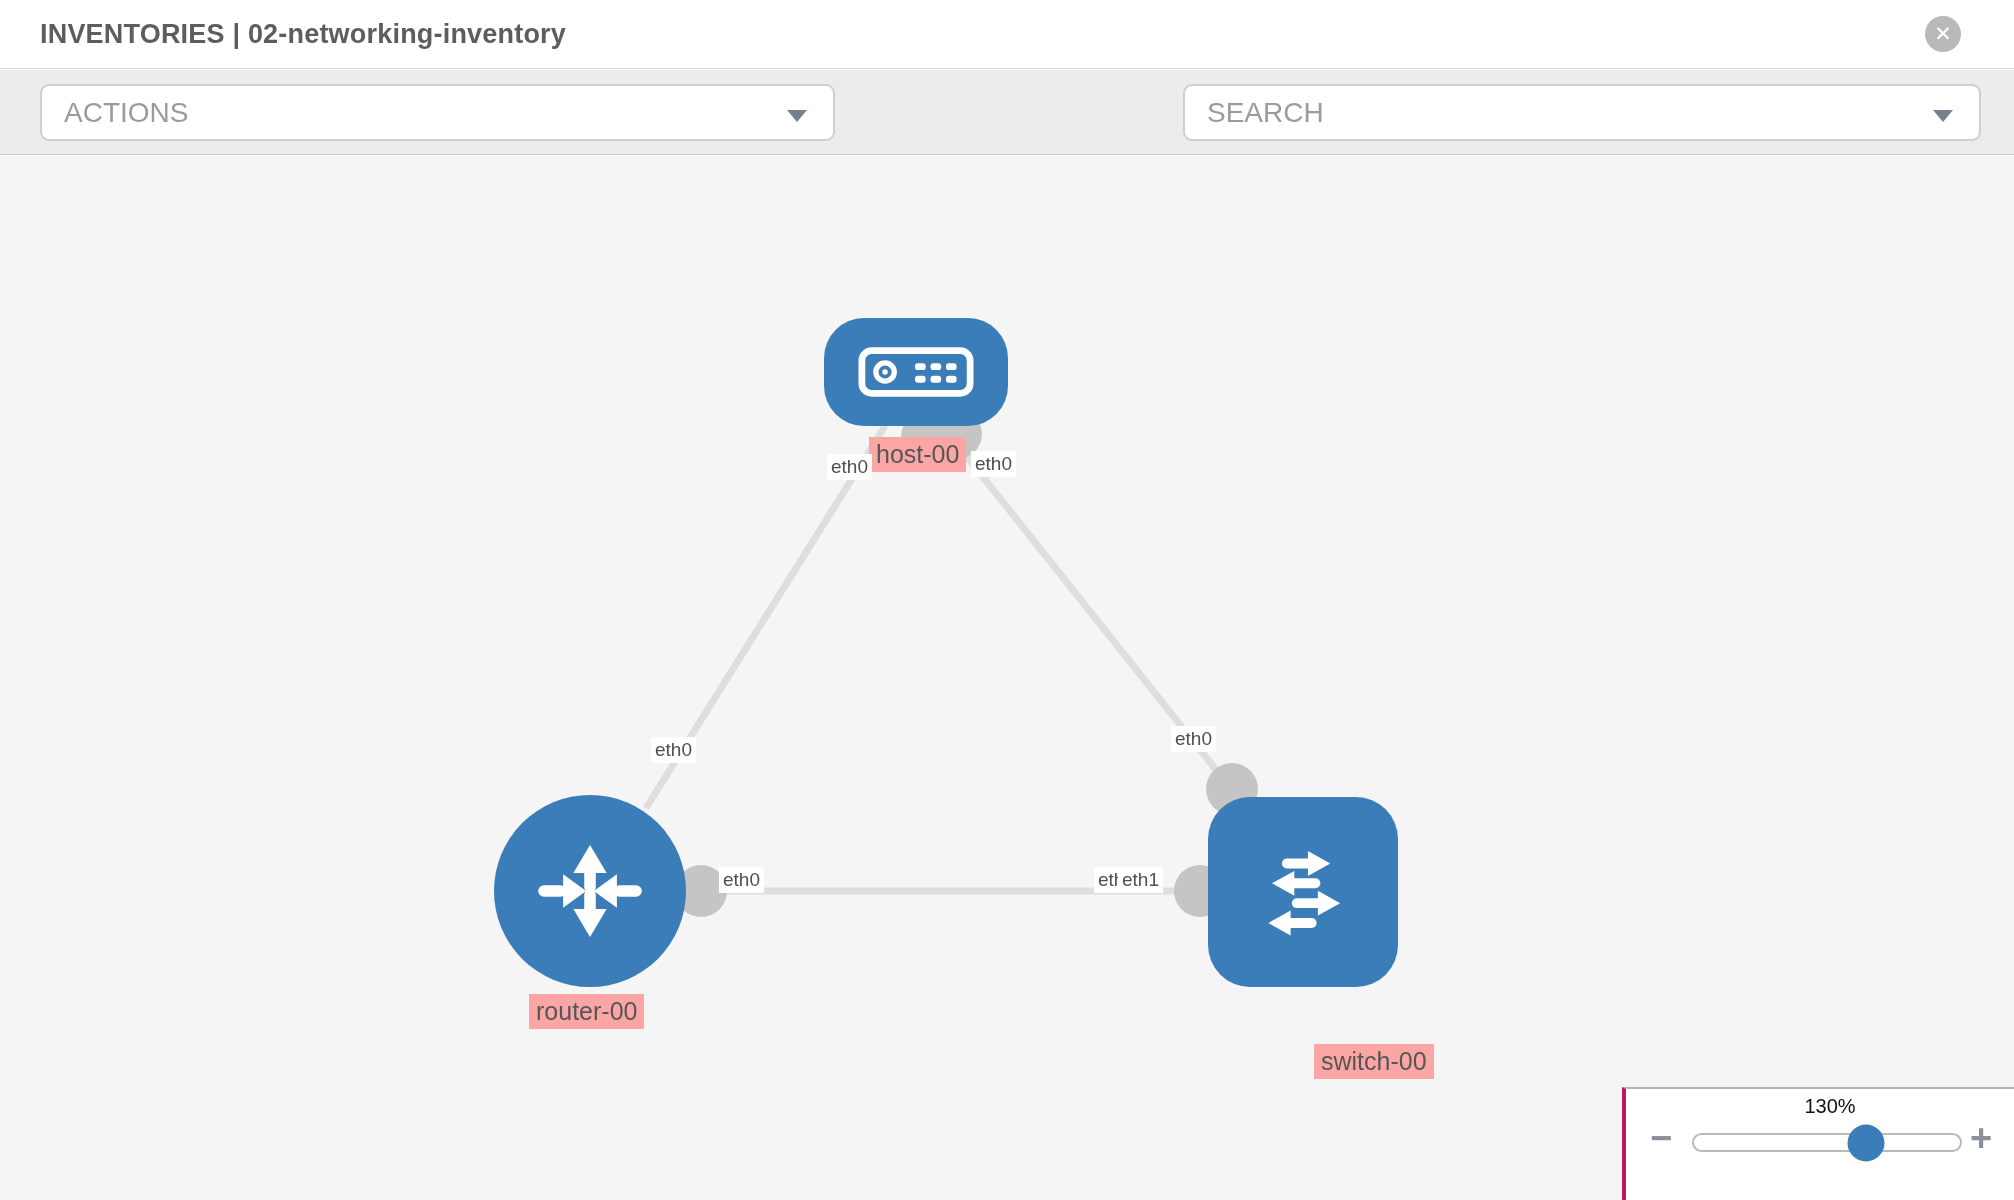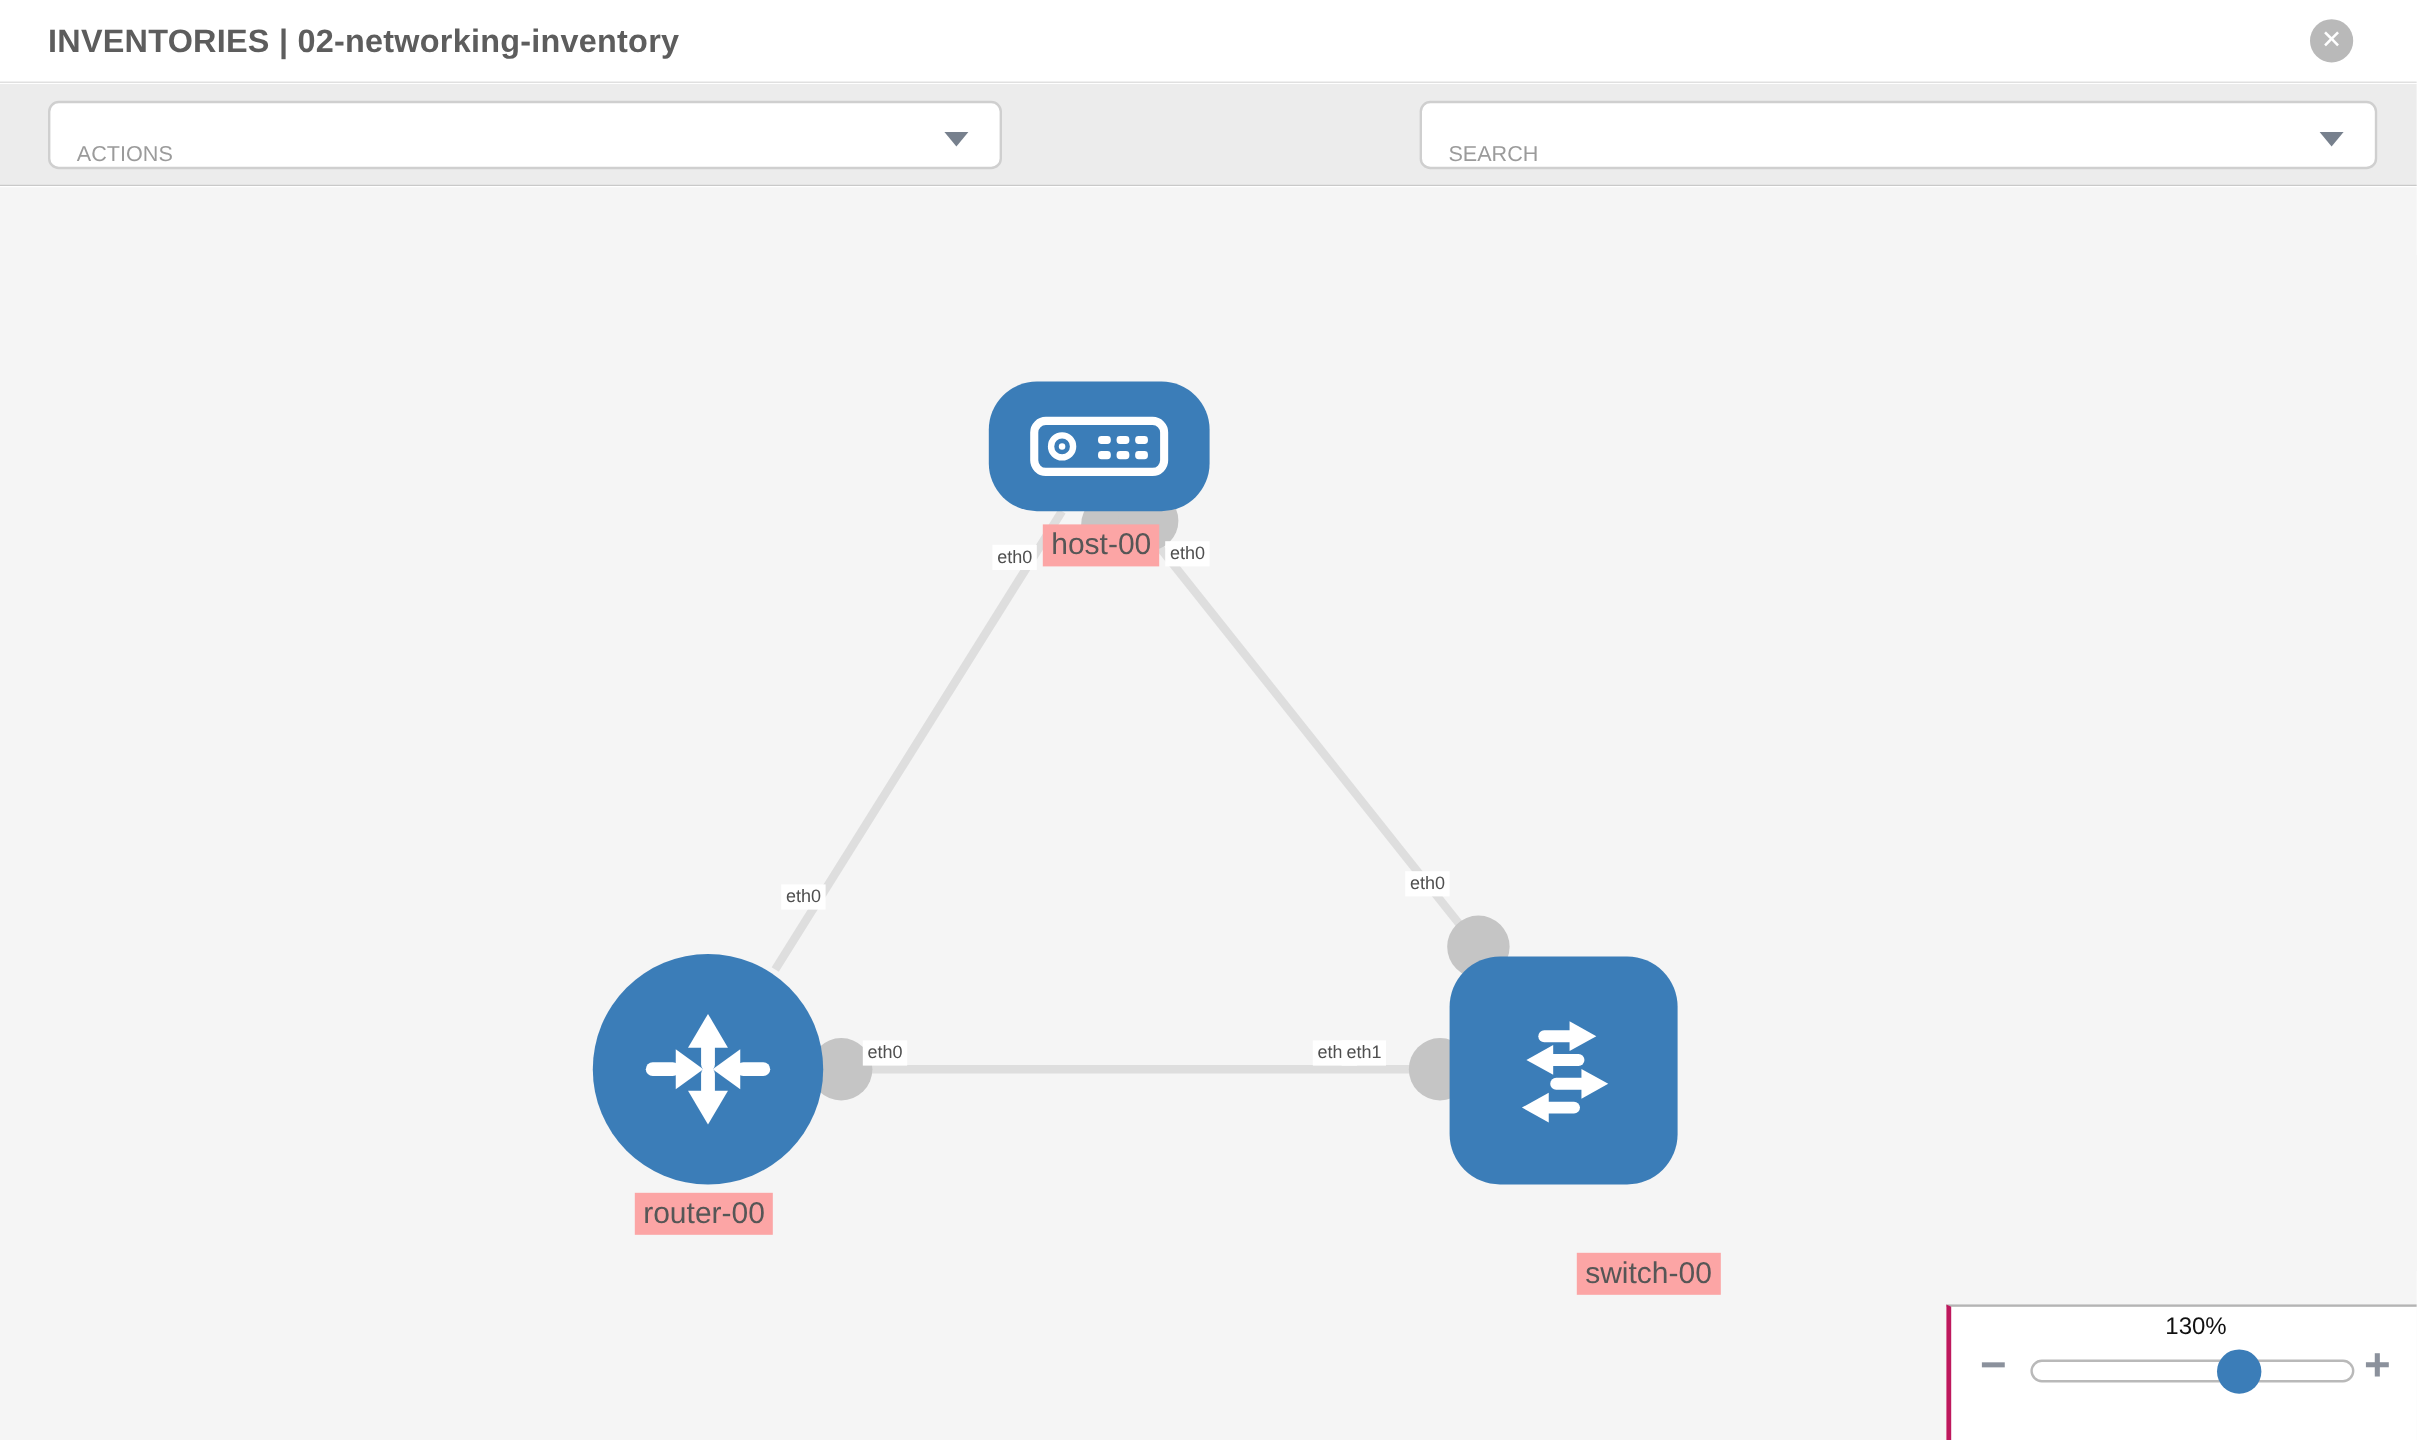--- a/index.html
+++ b/index.html
@@ -19,21 +19,21 @@
     font-weight:bold;color:#5d5d5d;letter-spacing:.2px;}
   .close-btn{position:absolute;left:1925px;top:16px;width:36px;height:36px;border-radius:50%;
     background:#b9b9b9;color:#fff;text-align:center;line-height:36px;font-size:21px;
     font-weight:bold;cursor:pointer;}
 
   
   .toolbar{position:absolute;left:0;top:70px;width:2014px;height:85px;background:var(--toolbar-bg);
     border-bottom:1px solid #c9c9c9;}
   .select-box{position:absolute;top:14px;height:57px;background:#fff;border:2px solid #cfcfcf;
     border-radius:9px;cursor:pointer;}
-  .select-box .select-label{position:absolute;left:22px;top:16px;line-height:53px;font-size:18px;
+  .select-box .select-label{position:absolute;left:22px;top:0;line-height:53px;font-size:28px;
     color:var(--muted-text);}
   .caret{position:absolute;right:26px;top:24px;width:0;height:0;border-left:10px solid transparent;
     border-right:10px solid transparent;border-top:12px solid #77808d;}
   .actions-box{left:40px;width:795px;}
   .search-box{left:1183px;width:798px;}
   .tool-icon{position:absolute;top:96px;width:38px;height:38px;cursor:pointer;}
   .tool-icon svg{width:100%;height:100%;fill:var(--icon-gray);}
   .wrench-btn{left:1048px;}
   .key-btn{left:1116px;}
 
@@ -44,21 +44,21 @@
   .connector{fill:var(--connector-gray);}
 
   .node{position:absolute;background:var(--node-blue);cursor:pointer;}
   .node svg{position:absolute;left:50%;top:50%;transform:translate(-50%,-50%);}
   .node-host{left:824px;top:162px;width:184px;height:108px;border-radius:40px;}
   .node-router{left:494px;top:639px;width:192px;height:192px;border-radius:50%;}
   .node-switch{left:1208px;top:641px;width:190px;height:190px;border-radius:42px;}
 
   .node-label{position:absolute;background:#fca5a5;color:#565656;font-size:25px;
     padding:3px 7px;white-space:nowrap;}
-  .if-label{position:absolute;background:#fff;color:var(--label-text);font-size:15px;
+  .if-label{position:absolute;background:#fff;color:var(--label-text);font-size:19px;
     padding:2px 4px;white-space:nowrap;}
   .lbl-host{left:869px;top:281px;}
   .lbl-router{left:529px;top:838px;}
   .lbl-switch{left:1314px;top:840px;margin-top:48px;}
   .if-l1-host{left:827px;top:298px;}
   .if-l1-router{left:651px;top:581px;}
   .if-l2-host{left:971px;top:295px;}
   .if-l2-switch{left:1171px;top:570px;}
   .if-l3-router{left:719px;top:711px;}
   .if-l3-behind{left:1094px;top:711px;z-index:1;}

